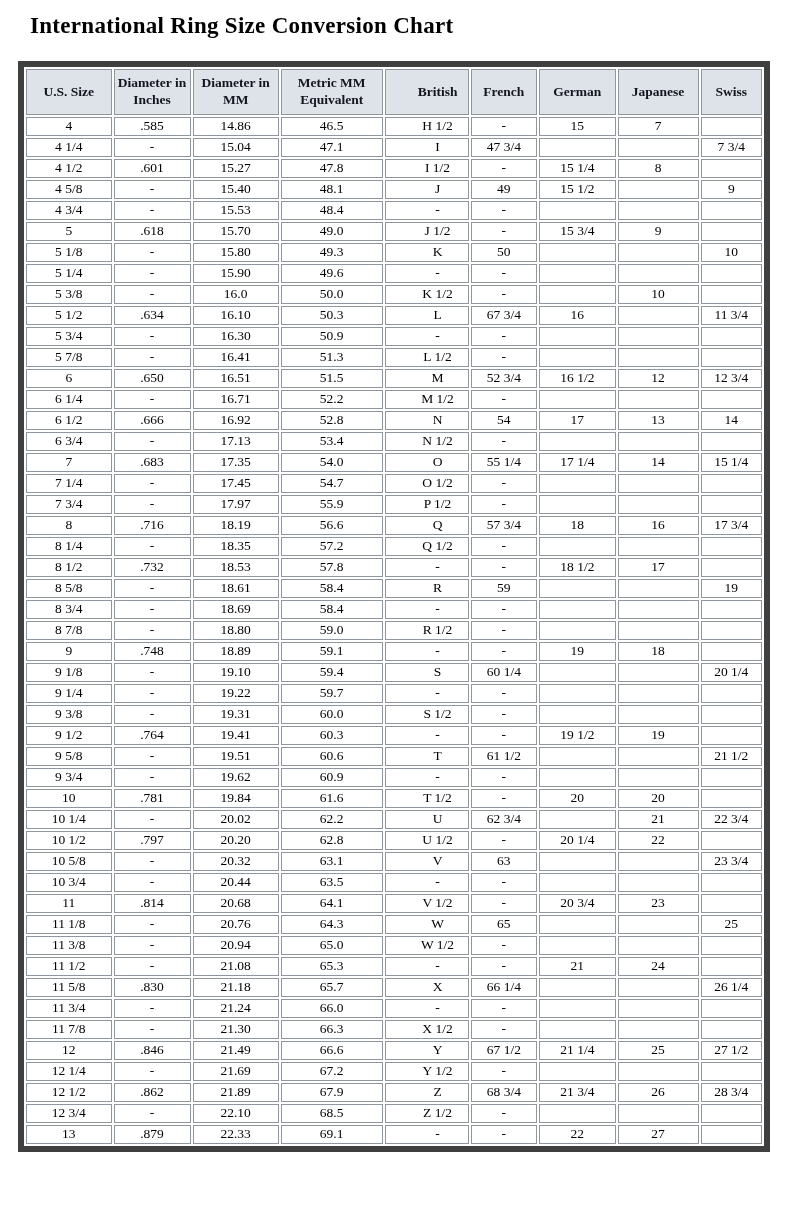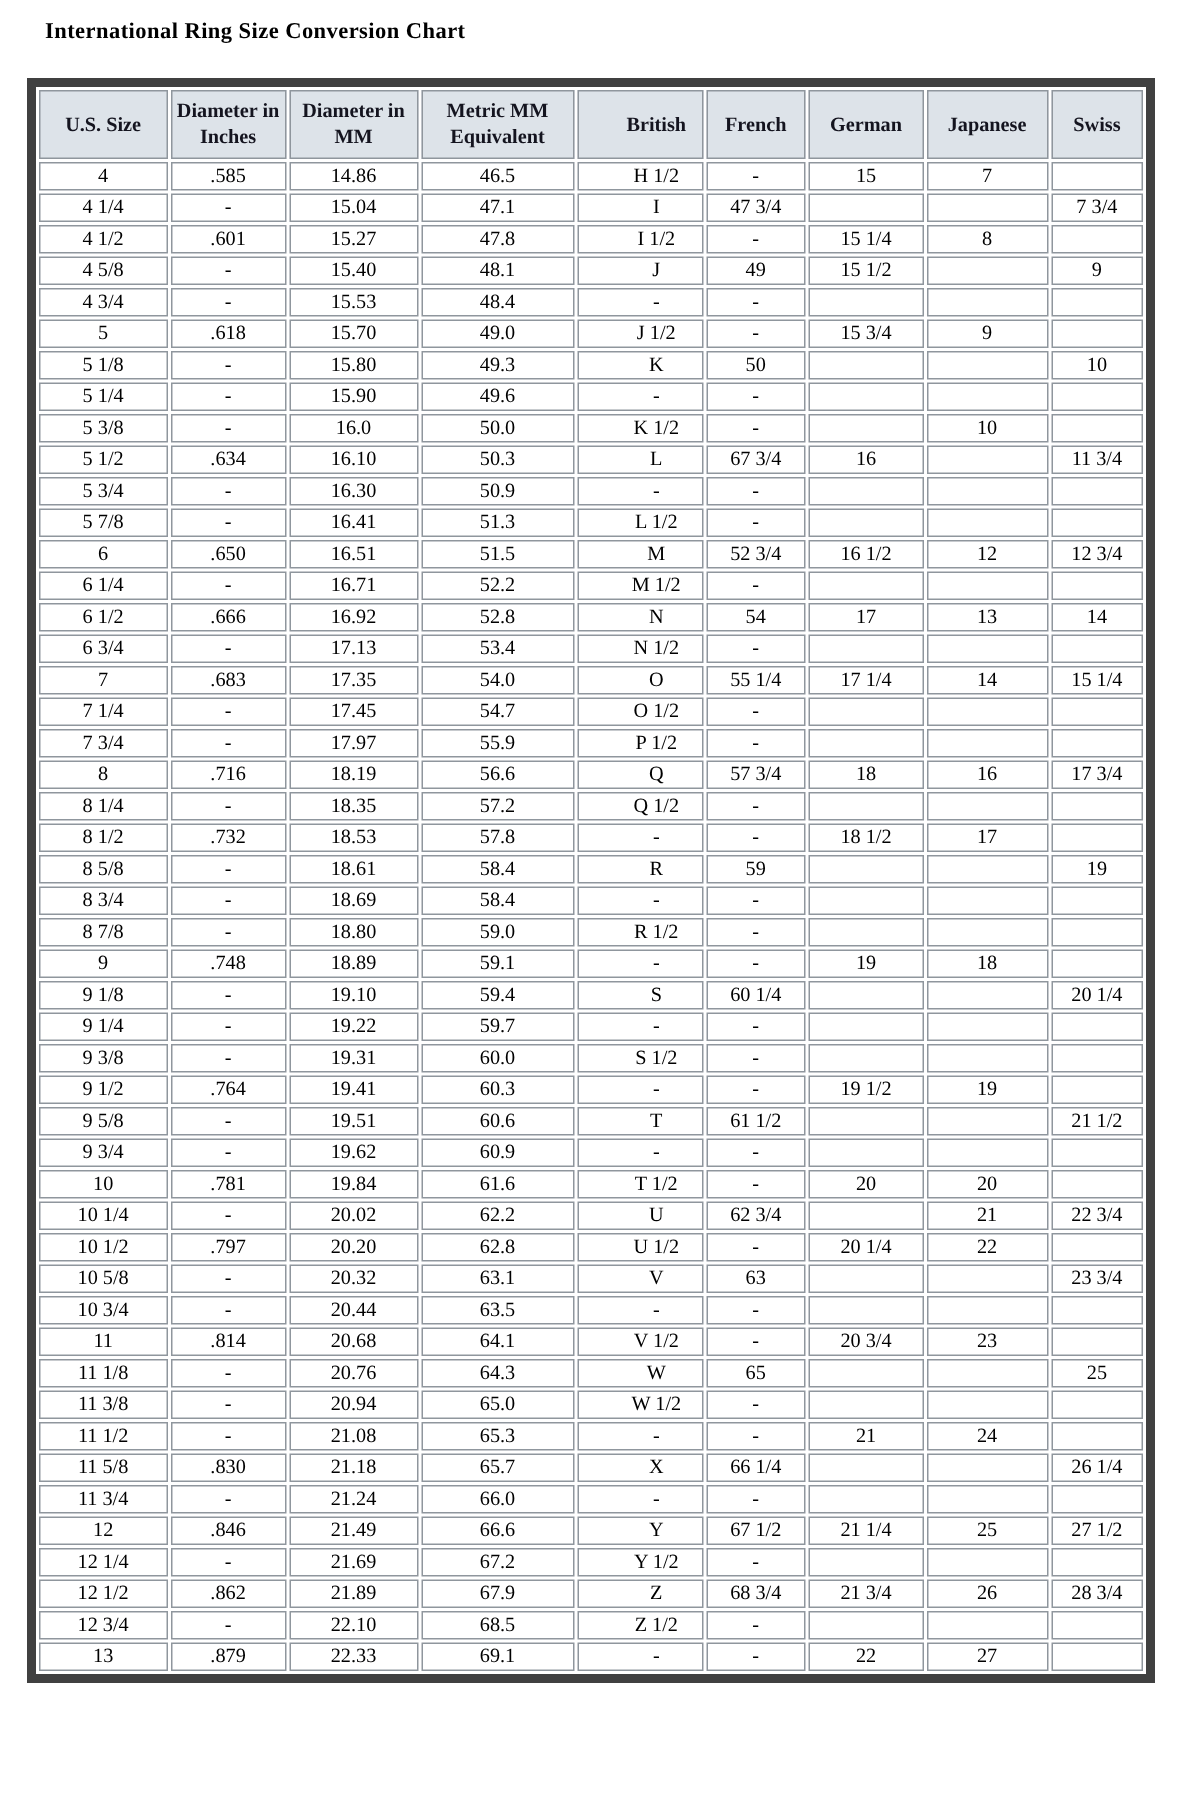--- a/index.html
+++ b/index.html
@@ -9,21 +9,21 @@
     width: 794px;
   }
   .page {
     width: 794px;
     height: 1213px;
     background: #ffffff;
     font-family: "Liberation Serif", serif;
     overflow: hidden;
   }
   .title {
-    font-size: 15px;
+    font-size: 23px;
     font-weight: bold;
     color: #000000;
     margin: 0;
     padding: 13px 0 0 30px;
     letter-spacing: 0.3px;
     font-family: "Liberation Serif", serif;
   }
   table.ring-table {
     border-collapse: separate;
     border-spacing: 2px;
@@ -559,20 +559,31 @@
           <td>-</td>
           <td>21.24</td>
           <td>66.0</td>
           <td>-</td>
           <td>-</td>
           <td></td>
           <td></td>
           <td></td>
         </tr>
         <tr>
+          <td>11 7/8</td>
+          <td>-</td>
+          <td>21.30</td>
+          <td>66.3</td>
+          <td>X 1/2</td>
+          <td>-</td>
+          <td></td>
+          <td></td>
+          <td></td>
+        </tr>
+        <tr>
           <td>12</td>
           <td>.846</td>
           <td>21.49</td>
           <td>66.6</td>
           <td>Y</td>
           <td>67 1/2</td>
           <td>21 1/4</td>
           <td>25</td>
           <td>27 1/2</td>
         </tr>

